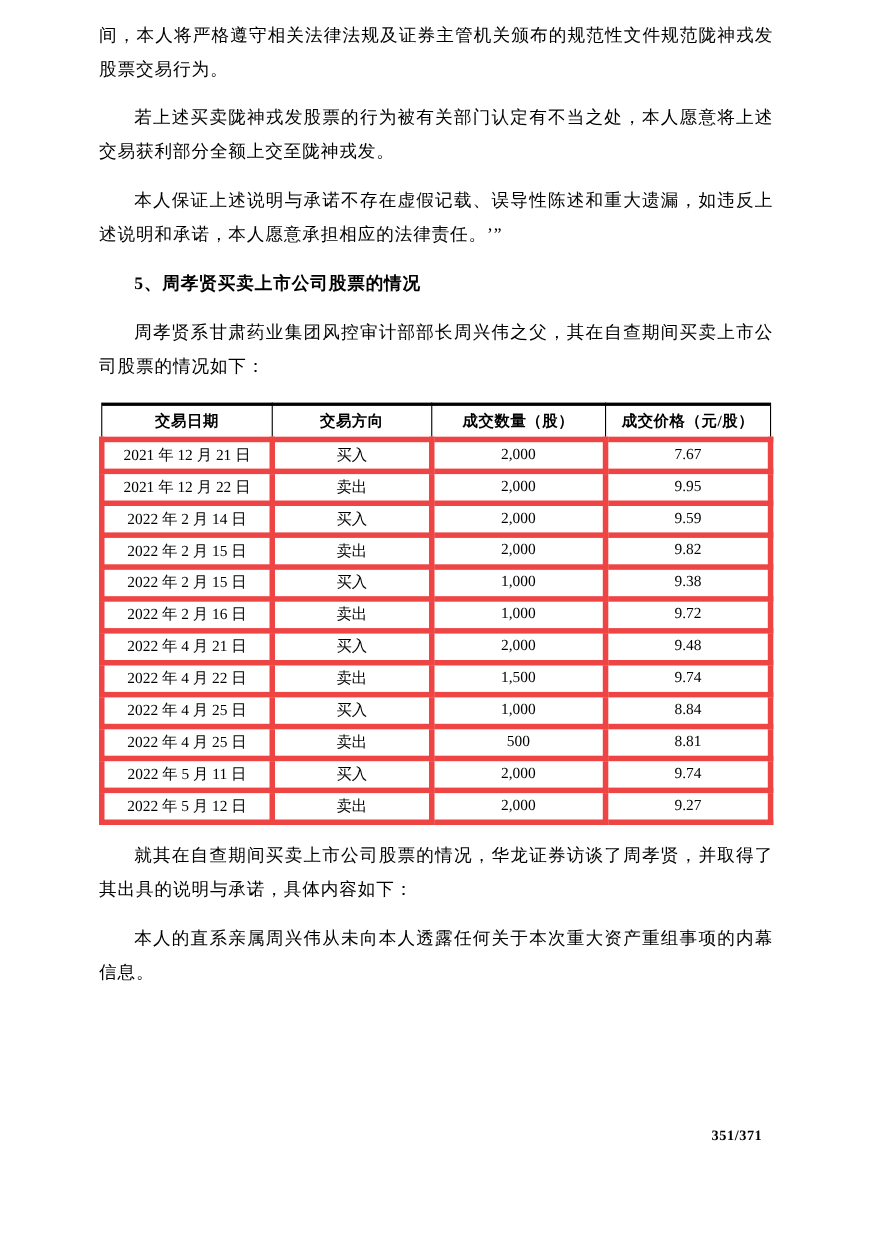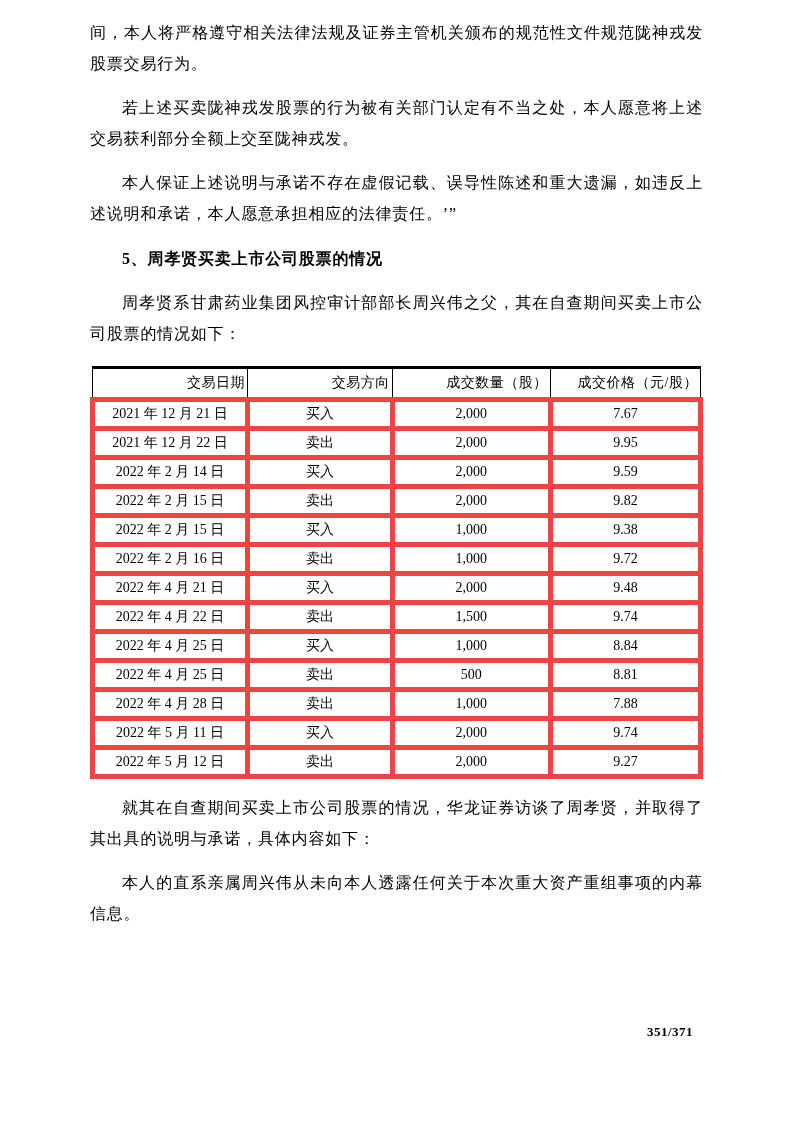--- a/index.html
+++ b/index.html
@@ -54,22 +54,22 @@
     margin-top: 17px;
     border-top: 3px solid #000;
     border-bottom: 3px solid #000;
     border-left: 1px solid #000;
     border-right: 1px solid #000;
   }
   table.trade-table th {
     border: 1px solid #000;
     border-bottom: 2px solid #000;
     font-size: 14px;
-    font-weight: normal;
-    text-align: right;
+    font-weight: bold;
+    text-align: center;
     height: 26px;
     padding: 1px 2px;
     letter-spacing: 0.5px;
   }
   table.trade-table td {
     border: 5px solid #ef4444;
     font-size: 14px;
     text-align: center;
     height: 22px;
     padding: 1px 2px;
@@ -171,26 +171,20 @@
             <td>1,000</td>
             <td>8.84</td>
           </tr>
           <tr>
             <td>2022 年 4 月 25 日</td>
             <td>卖出</td>
             <td>500</td>
             <td>8.81</td>
           </tr>
           <tr>
-            <td>2022 年 4 月 28 日</td>
-            <td>卖出</td>
-            <td>1,000</td>
-            <td>7.88</td>
-          </tr>
-          <tr>
             <td>2022 年 5 月 11 日</td>
             <td>买入</td>
             <td>2,000</td>
             <td>9.74</td>
           </tr>
           <tr>
             <td>2022 年 5 月 12 日</td>
             <td>卖出</td>
             <td>2,000</td>
             <td>9.27</td>

